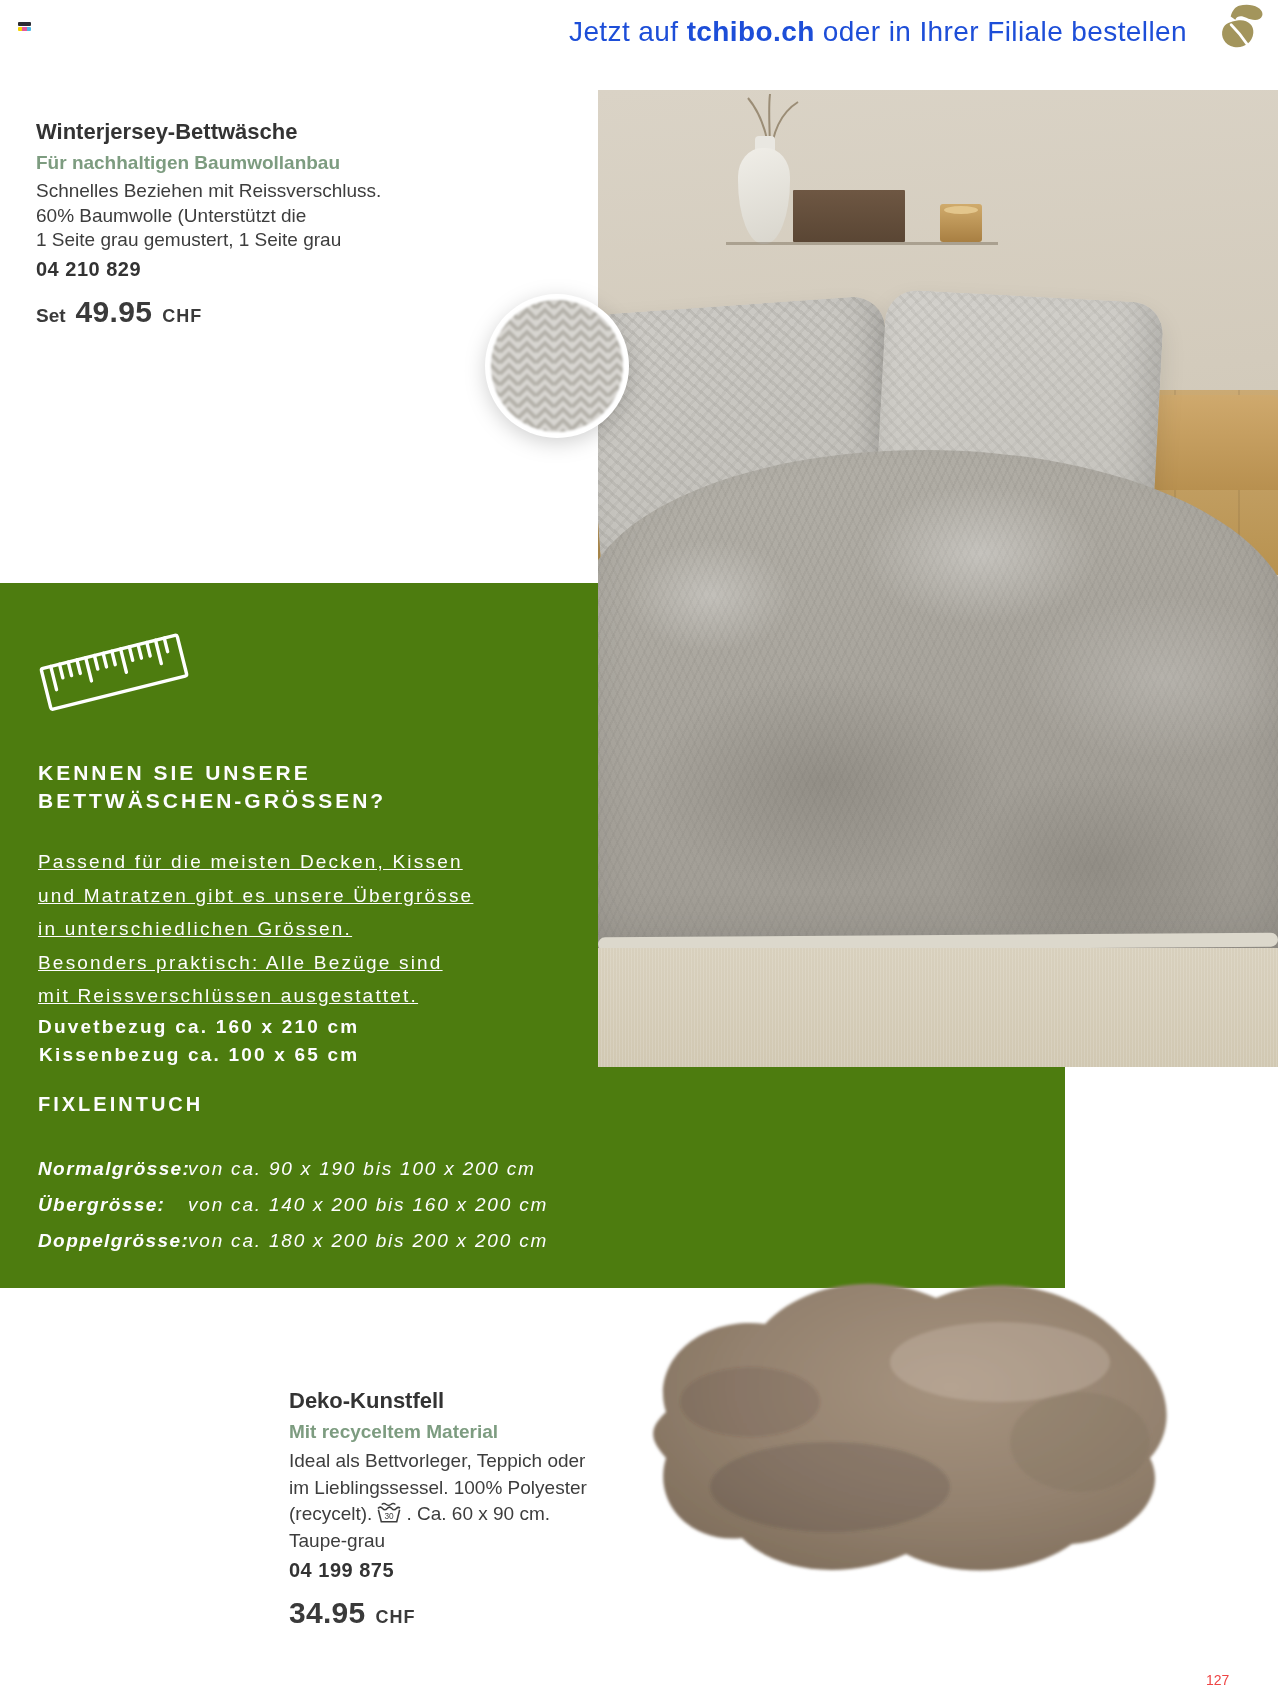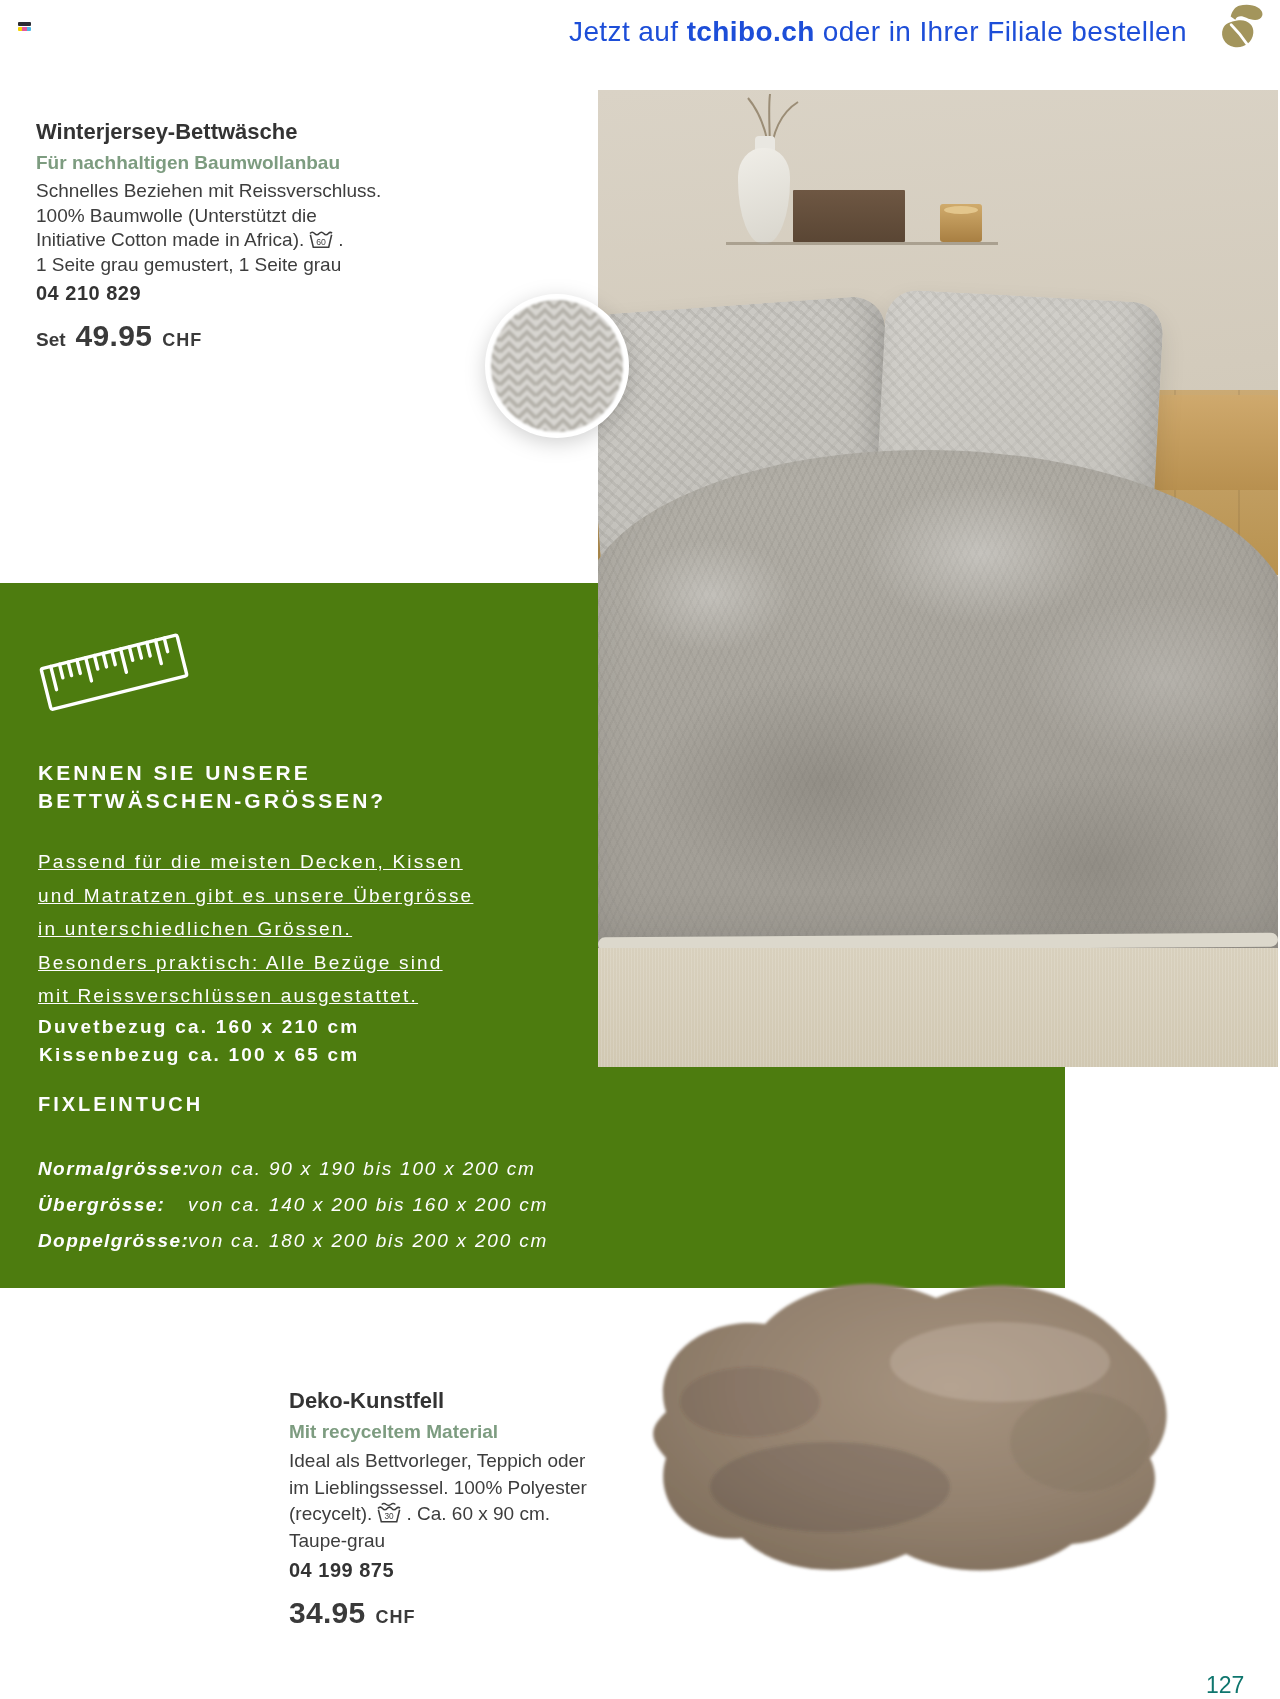--- a/index.html
+++ b/index.html
@@ -102,21 +102,21 @@
       repeating-linear-gradient(90deg,rgba(255,255,255,.14) 0 1px,rgba(0,0,0,0) 1px 3px),
       linear-gradient(180deg,#d8d0bd,#d1c8b2);}
 
   
   .swatch{position:absolute;left:482px;top:291px;width:150px;height:150px;
     filter:drop-shadow(0 5px 10px rgba(0,0,0,.18));}
 
   
   .fur{position:absolute;left:580px;top:1252px;width:620px;height:345px;}
 
-  .page-number{position:absolute;left:1206px;top:1672px;font-size:23px;color:#0f766e;}
+  .page-number{position:absolute;left:1206px;top:1672px;font-size:14px;color:#ef4444;}
 </style>
 </head>
 <body>
 
 <div id="page">
 
   <div class="print-mark">
     <div class="pm-top"></div>
     <div class="pm-bot"></div>
   </div>
@@ -124,26 +124,21 @@
   <svg class="logo" viewBox="0 0 60 52">
     <path fill="#a3955c" d="M30 2 C44 -2 58 5 55 13 C53 19 44 18 38 15 C33 12.5 28 12.5 26 17 L21 13.5 C23 6.5 26.5 3 30 2 Z"></path>
     <path fill="#a3955c" d="M28 18 C38.5 16 46.5 22.5 45.5 31.5 C44.5 42.5 34 48.5 24.5 46.5 C14.5 44.5 9.5 35 12.5 27 C14.8 21 21 19.3 28 18 Z"></path>
     <path d="M21.5 22.5 C27.5 28.5 35.5 38.5 38.8 43.5" stroke="#ffffff" stroke-width="3" fill="none" stroke-linecap="round"></path>
   </svg>
 
   <section class="product product-1">
     <h2>Winterjersey-Bettwäsche</h2>
     <div class="subtitle">Für nachhaltigen Baumwollanbau</div>
     <div class="desc">Schnelles Beziehen mit Reissverschluss.</div>
-    <div class="desc">100% Baumwolle (Unterstützt die</div>
-    <div class="desc"><span>Initiative Cotton made in Africa).</span><svg class="wash-icon" viewBox="0 0 30 24">
-        <path d="M3 6 Q5.5 3.2 8 6 Q10.5 8.8 13 6 Q15.5 3.2 18 6 Q20.5 8.8 23 6 Q25 3.8 27 5.6" fill="none" stroke="#3d3d3d" stroke-width="1.7"></path>
-        <path d="M3.4 7.4 L6.6 21 L23.4 21 L26.6 7.4" fill="none" stroke="#3d3d3d" stroke-width="1.7"></path>
-        <text x="15" y="18.2" font-size="9.5" text-anchor="middle" fill="#3d3d3d">60</text>
-      </svg><span>.</span></div>
+    <div class="desc">60% Baumwolle (Unterstützt die</div>
     <div class="desc">1 Seite grau gemustert, 1 Seite grau</div>
     <div class="article">04 210 829</div>
     <div class="price-row">
       <span class="unit">Set</span>
       <span class="price">49.95</span>
       <span class="cur">CHF</span>
     </div>
   </section>
 
   <div class="info-box">

